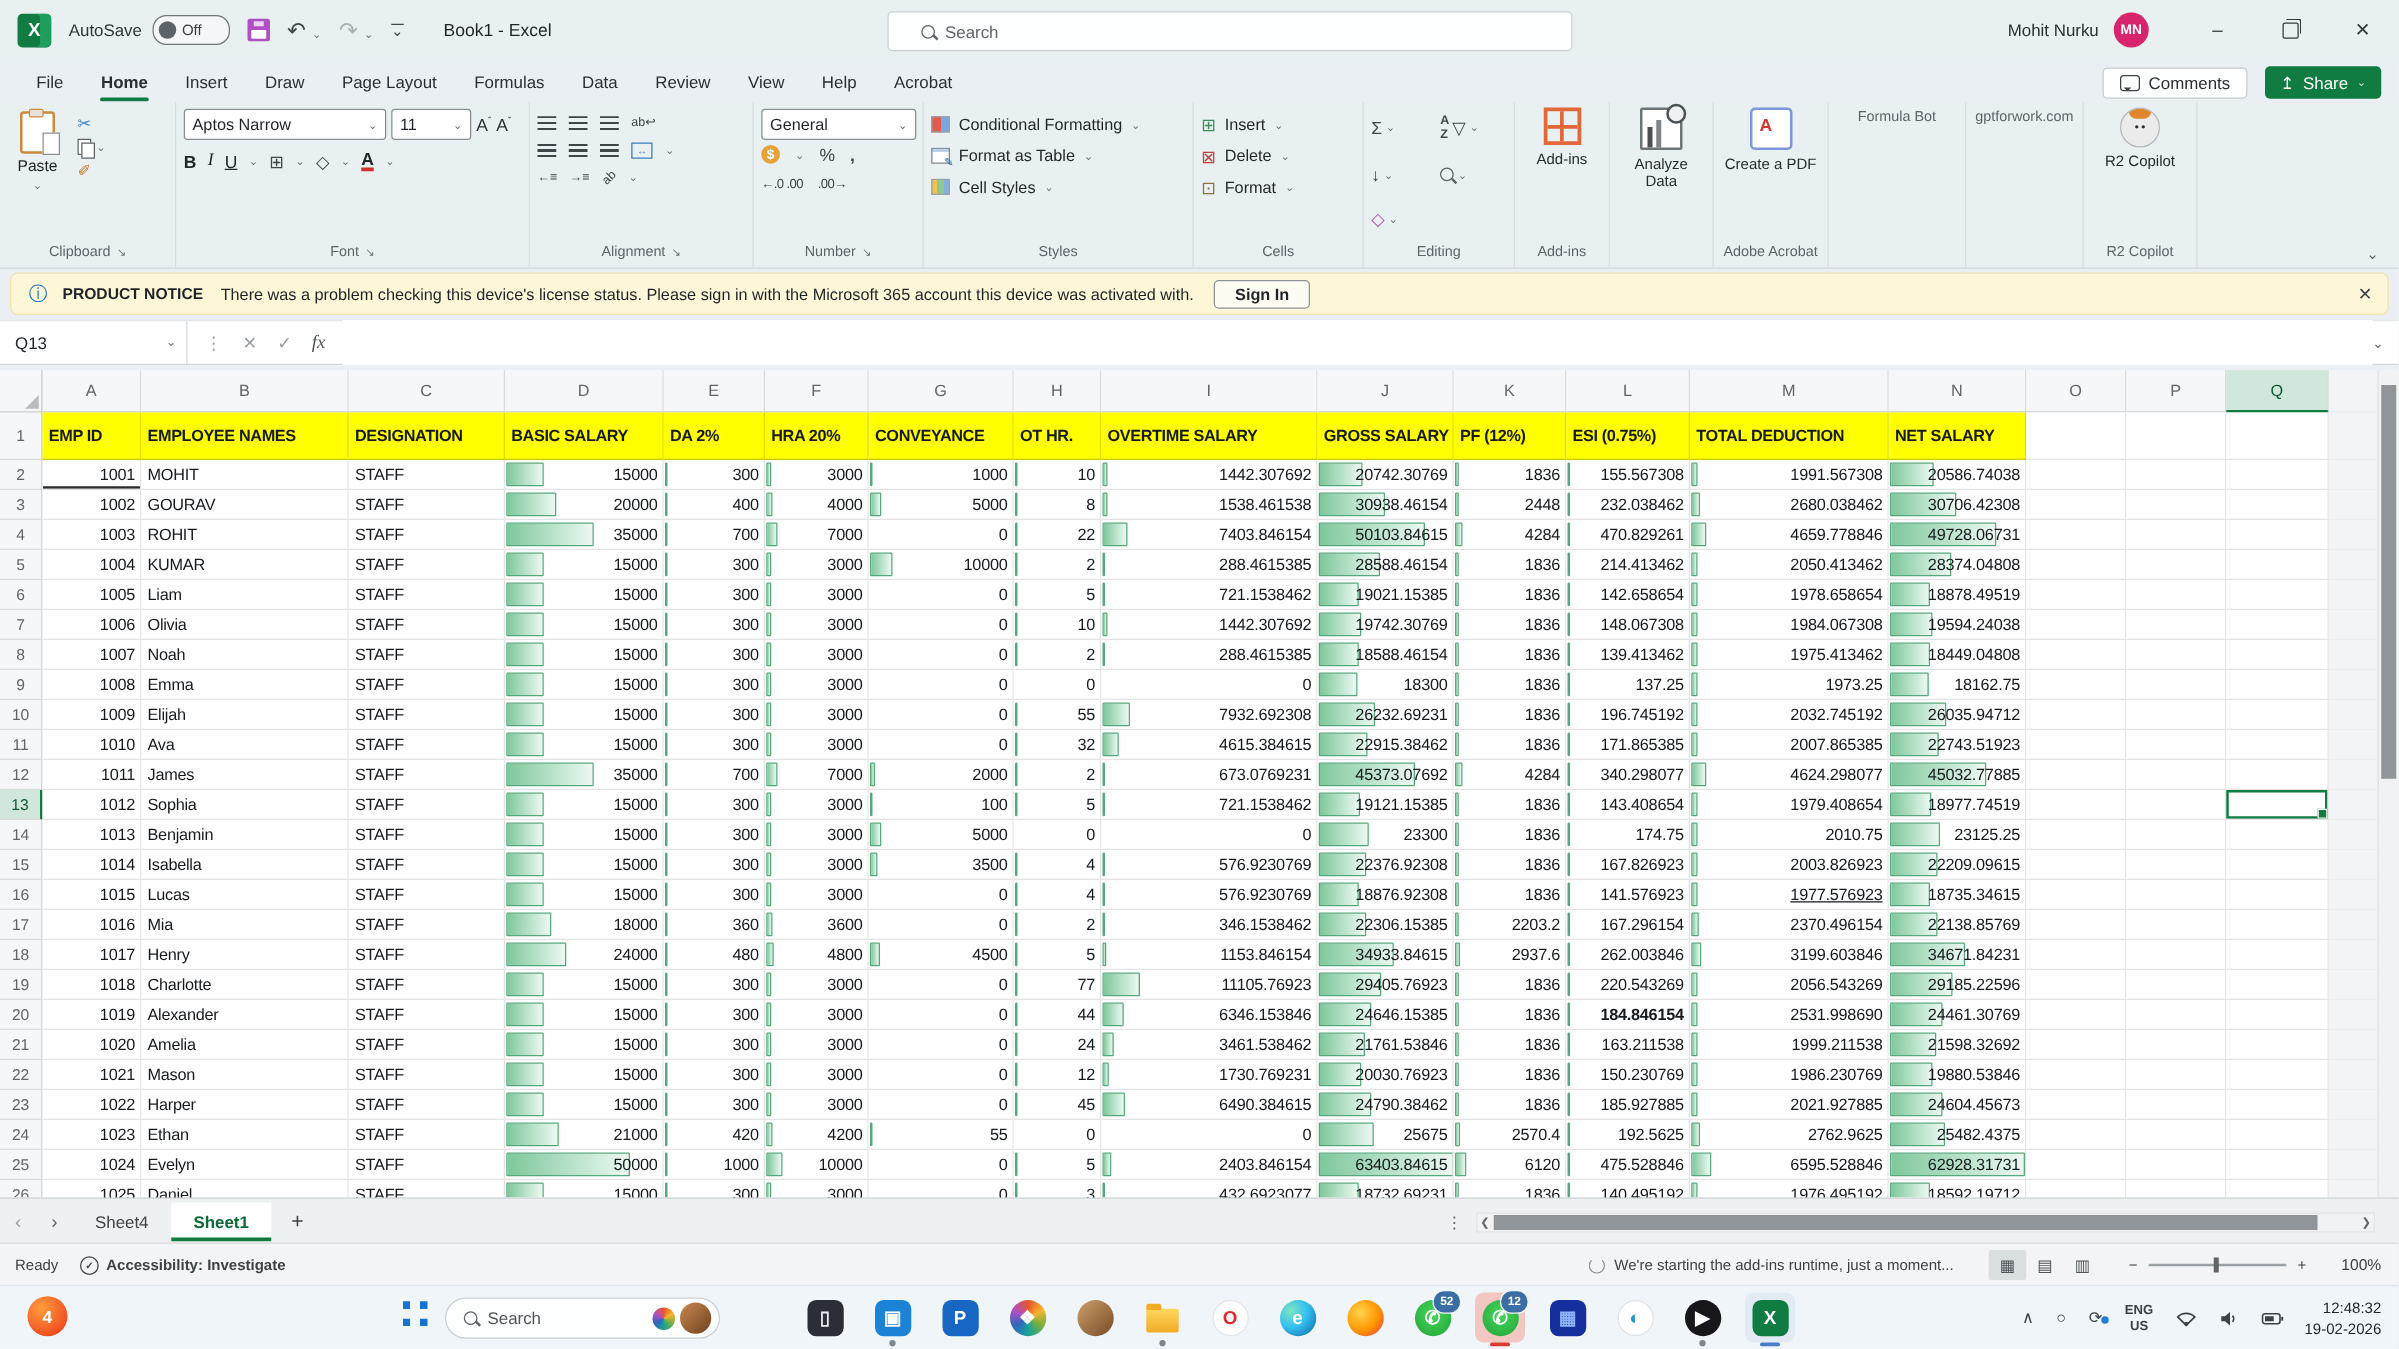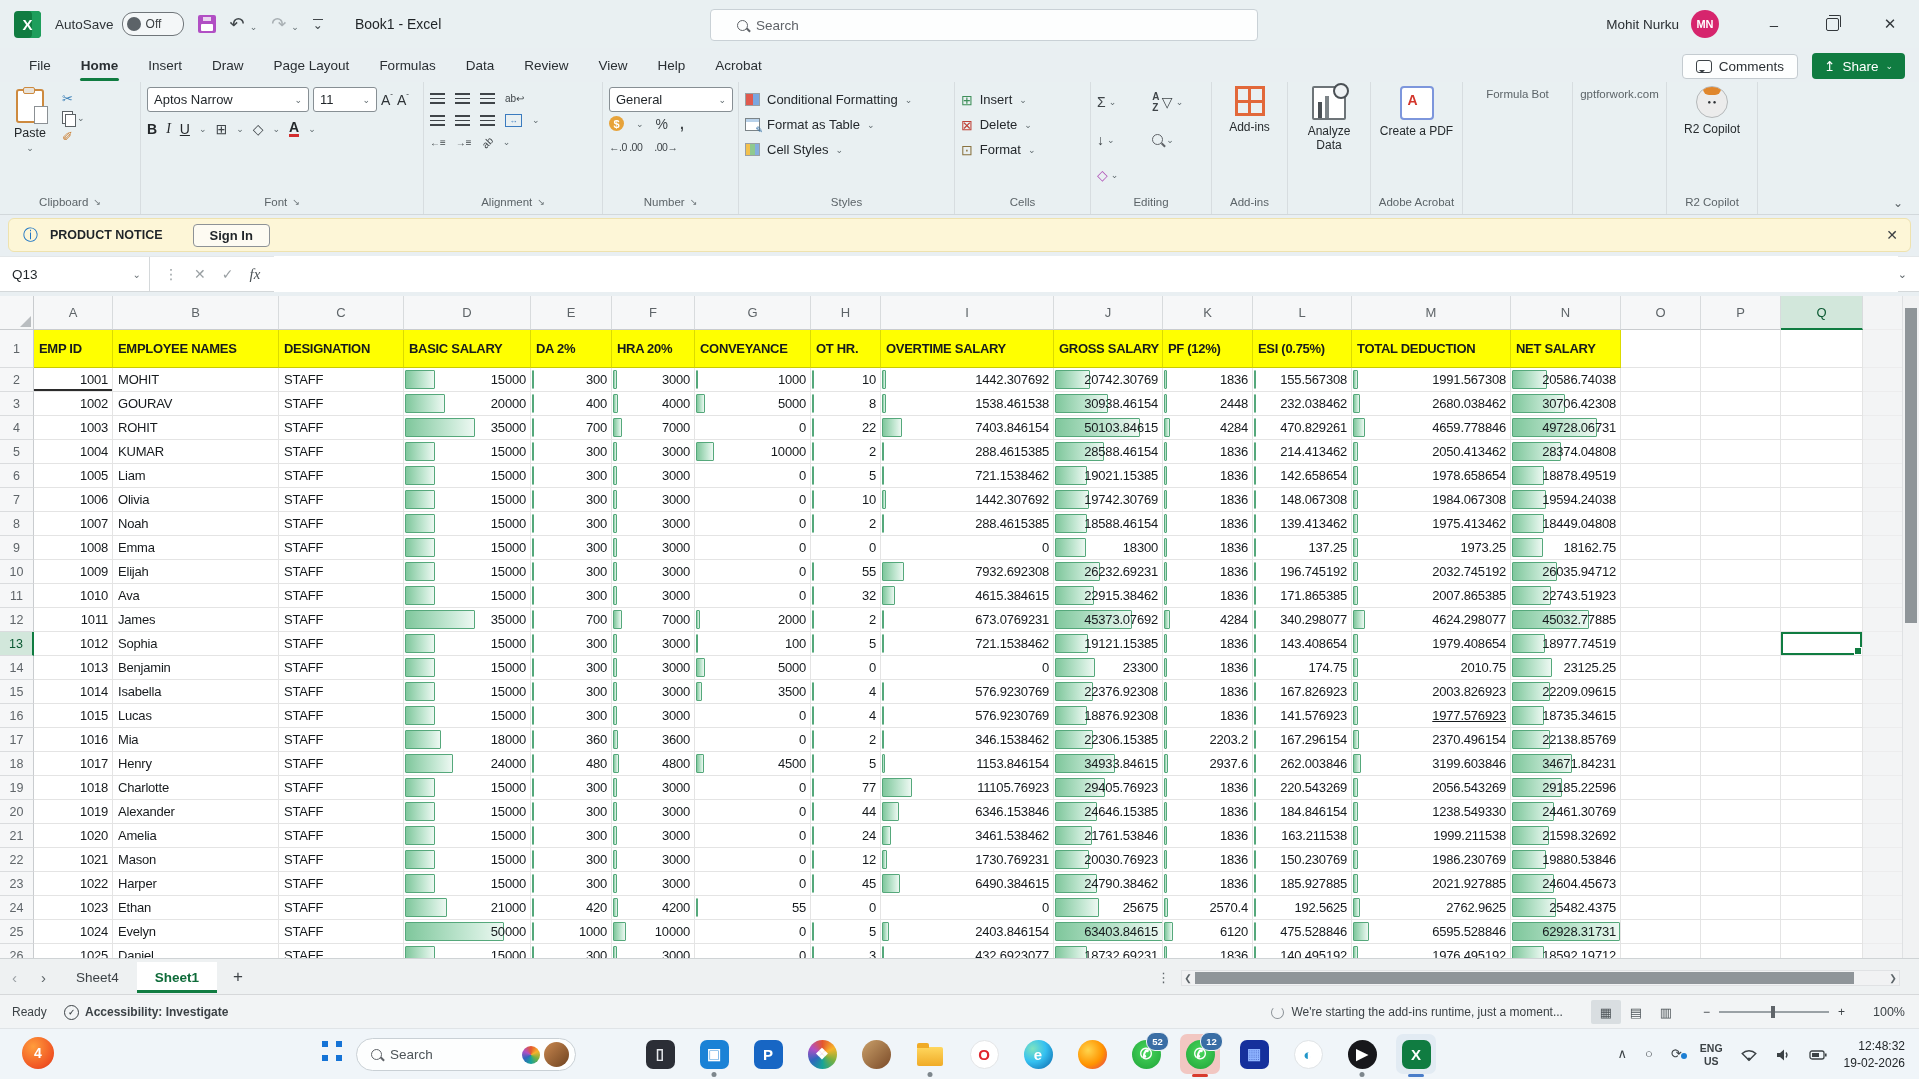--- a/index.html
+++ b/index.html
@@ -472,20 +472,21 @@
         </div>
         <div class="rlabel">R2 Copilot</div>
       </div>
     </div>
   <span class="rib-collapse">⌄</span>
 </div>
 
 <div id="notice">
   <span class="info-i">ⓘ</span>
   <span class="ntc-badge">PRODUCT NOTICE</span>
+  <span class="ntc-msg">There was a problem checking this device's license status. Please sign in with the Microsoft 365 account this device was activated with.</span>
   <span class="signin">Sign In</span>
   <span class="ntc-close">✕</span>
 </div>
 
 <div class="band" id="fbar">
   <div class="namebox">
     <span>Q13</span>
       <span class="nb-chev">⌄</span>
   </div>
   <div class="fx-icons">
@@ -1671,27 +1672,27 @@
           <span class="cv">6346.153846</span>
         </div>
         <div class="gcell num" style="width: 109px; height: 24px;">
           <div class="bar" style="width: 38.8717%;"></div>
           <span class="cv">24646.15385</span>
         </div>
         <div class="gcell num" style="width: 90px; height: 24px;">
           <div class="bar" style="width: 2.89572%;"></div>
           <span class="cv">1836</span>
         </div>
-        <div class="gcell num" style="width: 99px; height: 24px;">
+        <div class="gcell num" style="width: 99px; height: 24px; font-weight: bold;">
           <div class="bar" style="width: 0.291538%;"></div>
           <span class="cv">184.846154</span>
         </div>
         <div class="gcell num" style="width: 159px; height: 24px;">
           <div class="bar" style="width: 3.18726%;"></div>
-          <span class="cv">1238.549330</span>
+          <span class="cv">2531.998690</span>
         </div>
         <div class="gcell num" style="width: 110px; height: 24px;">
           <div class="bar" style="width: 38.5802%;"></div>
           <span class="cv">24461.30769</span>
         </div>
         <div class="gcell num" style="width: 80px; height: 24px;"></div>
         <div class="gcell num" style="width: 80px; height: 24px;"></div>
         <div class="gcell num" style="width: 82px; height: 24px;"></div>
         <div class="gfill" style="width: 40px; height: 24px;"></div>
       </div>

